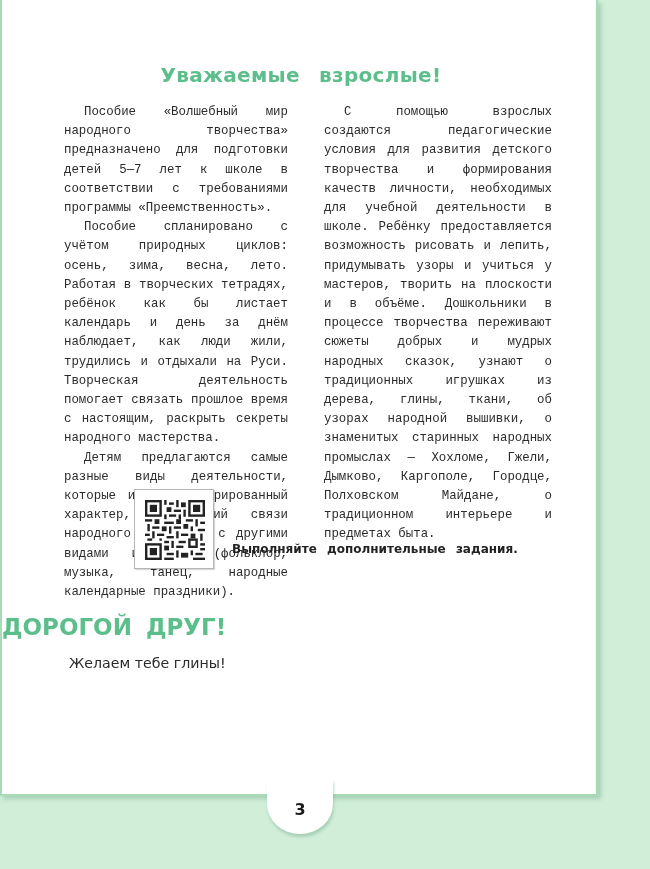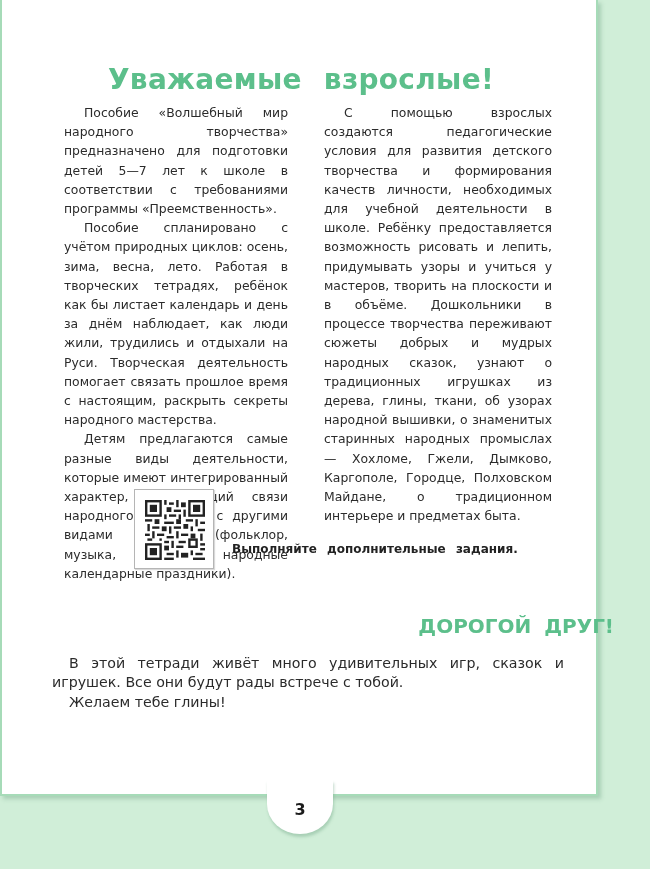--- a/index.html
+++ b/index.html
@@ -14,44 +14,45 @@
       background: #ffffff;
       border-left: 2px solid #a6dbb8;
       border-right: 2px solid #a6dbb8;
       border-bottom: 2px solid #a6dbb8;
       box-shadow: 3px 3px 4px rgba(120,170,140,0.45);
       box-sizing: border-box;
     }
     .title-adults {
       position: absolute; left: 0; width: 598px; top: 63px;
       text-align: center; color: #5cbf8b; font-weight: bold;
-      font-size: 28px; word-spacing: 12px; letter-spacing: 0.3px;
+      font-size: 20px; word-spacing: 12px; letter-spacing: 0.3px;
     }
     .col {
       position: absolute; top: 103px; width: 224px;
       font-size: 12.4px; line-height: 19.2px; text-align: justify;
       color: #2b2b2b;
+      font-family: Liberation Mono, monospace;
     }
     .col.left { left: 62px; }
     .col.right { left: 322px; width: 228px; }
     .col p { margin: 0; text-indent: 20px; }
     .qr-box {
       position: absolute; left: 132px; top: 489px; width: 80px; height: 80px;
       border: 1px solid #b5b5b5; box-sizing: border-box; background: #fff;
       box-shadow: 1px 1px 1px rgba(0,0,0,0.15);
     }
     .qr-box svg { position: absolute; left: 10px; top: 10px; }
     .qr-caption {
       position: absolute; left: 230px; top: 522px;
       font-size: 12px; font-weight: bold; color: #222; word-spacing: 6px; margin-top: 20px;
     }
     .title-friend {
       position: absolute; left: 0; width: 612px; top: 614px;
-      text-align: right; color: #5cbf8b; font-weight: bold;
-      font-size: 20px; word-spacing: 6px;
+      text-align: left; color: #5cbf8b; font-weight: bold;
+      font-size: 23px; word-spacing: 6px;
     }
     .friend-text {
       position: absolute; left: 50px; top: 654px; width: 512px;
       font-size: 14.2px; line-height: 19.3px; text-align: justify; color: #2b2b2b;
     }
     .friend-text p { margin: 0; text-indent: 17px; }
     .page-tab {
       position: absolute; left: 267px; top: 780px; width: 66px; height: 54px;
       background: #fff; border-radius: 0 0 33px 33px / 0 0 30px 30px;
       box-shadow: 1px 3px 3px rgba(120,170,140,0.45);
@@ -142,20 +143,19 @@
           <rect x="23" y="20" width="2" height="1"></rect>
         <rect x="8" y="24" width="4" height="1"></rect>
           <rect x="20" y="24" width="5" height="1"></rect>
       </g>
     </svg>
   </div>
   <div class="qr-caption">Выполняйте дополнительные задания.</div>
 
   <div class="title-friend">ДОРОГОЙ ДРУГ!</div>
   <div class="friend-text">
-    <p>В этой тетради живёт много удивительных игр, сказок и игрушек. Все они будут рады встрече с тобой.</p>
     <p>Желаем тебе глины!</p>
   </div>
 </div>
 
 <div class="page-tab">
   <div class="page-num">3</div>
 </div>
 
 </body></html>

